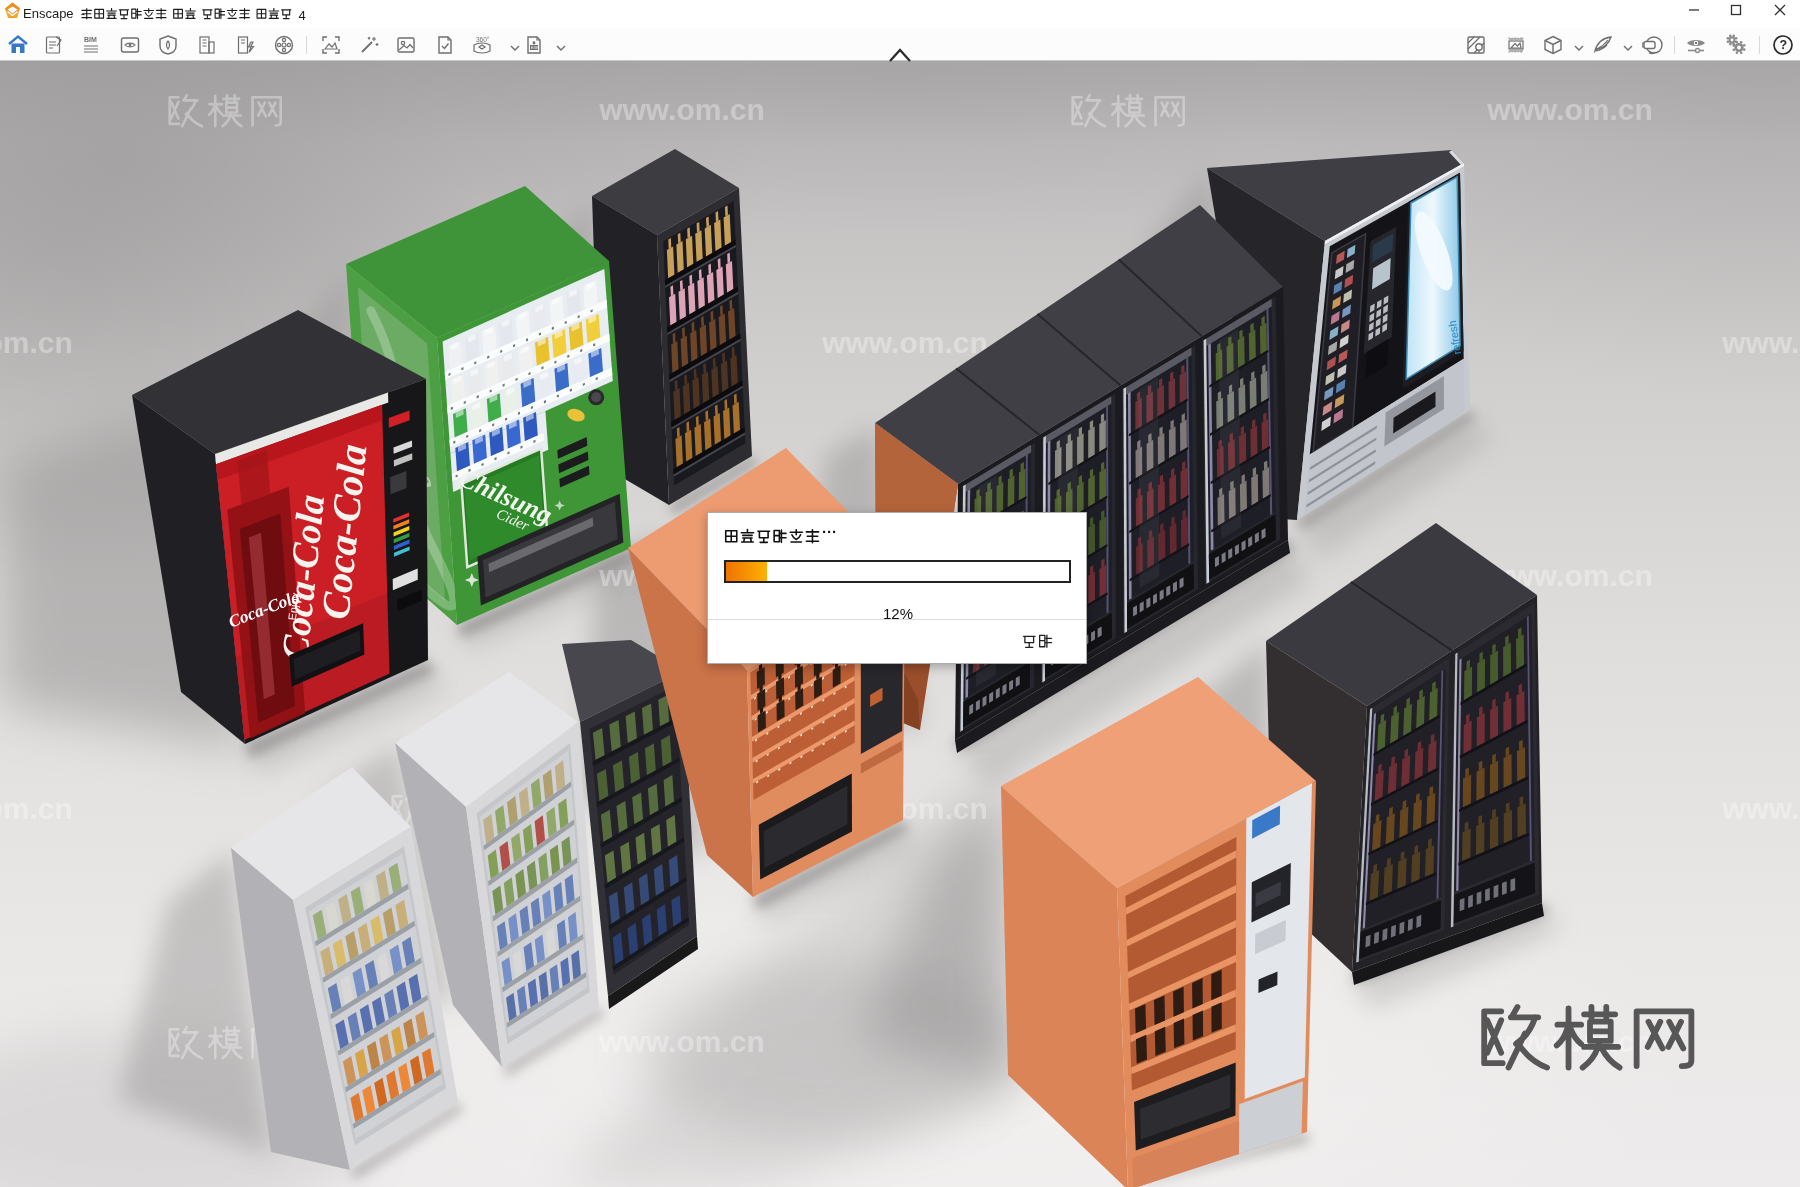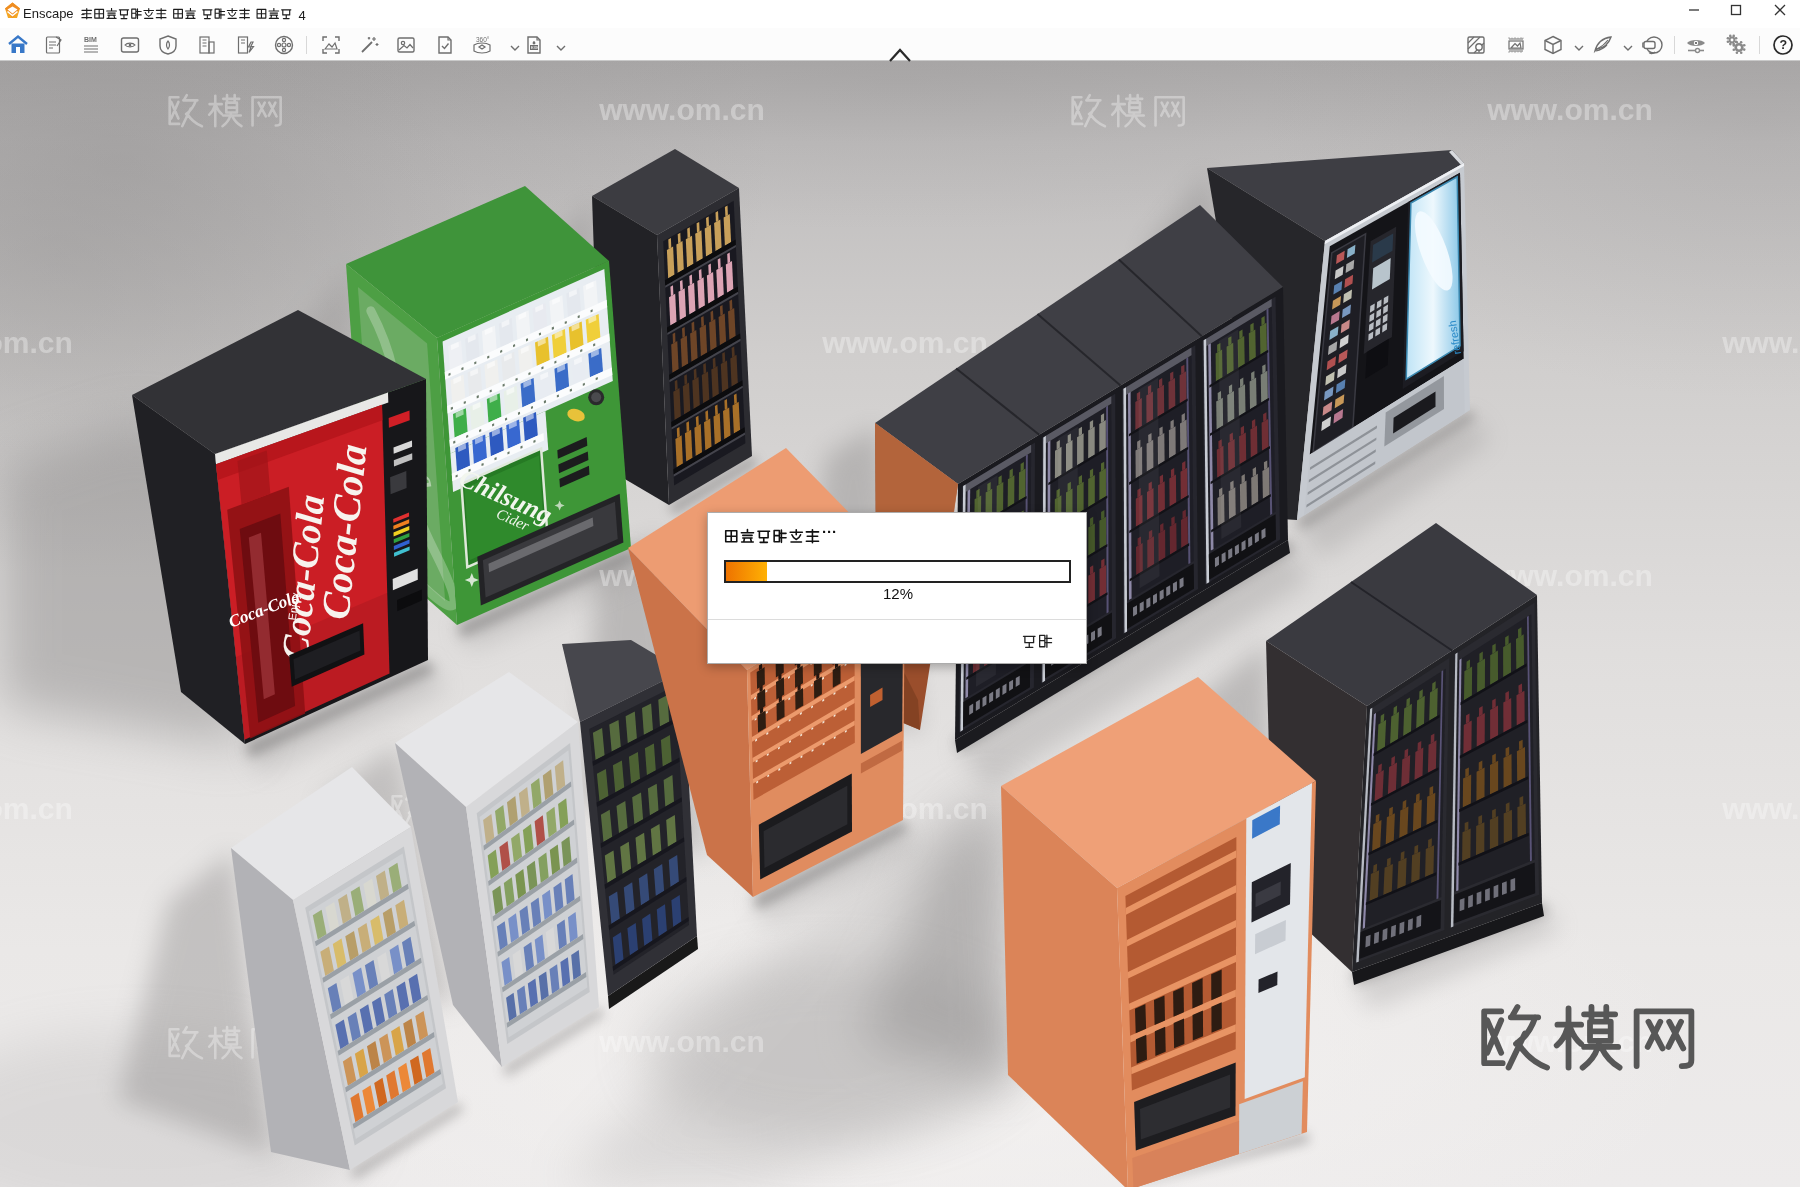--- a/index.html
+++ b/index.html
@@ -3,21 +3,21 @@
 *{margin:0;padding:0;box-sizing:border-box}
 body{width:1800px;height:1187px;overflow:hidden;position:relative;font-family:"Liberation Sans",sans-serif;background:#fff}
 #titlebar{position:absolute;left:0;top:0;width:1800px;height:28px;background:#ffffff;z-index:20}
 #toolbar{position:absolute;left:0;top:28px;width:1800px;height:33px;background:#fcfcfc;border-bottom:1px solid #c9c9c9;z-index:20}
 .ic{position:absolute}
 .sep{position:absolute;top:8px;width:1px;height:18px;background:#d8d8d8}
 #scene{position:absolute;left:0;top:0;z-index:1}
 #dialog{position:absolute;left:707px;top:512px;width:380px;height:152px;background:#fff;border:1px solid #acacac;box-shadow:0 3px 10px rgba(0,0,0,0.28);z-index:30}
 #pbar{position:absolute;left:16px;top:47px;width:347px;height:23px;border:2px solid #222;background:#fff}
 #pfill{position:absolute;left:0;top:0;width:41px;height:19px;background:linear-gradient(to right,#ee7300,#ffb104)}
-#pct{position:absolute;left:0;top:72px;width:380px;text-align:center;font-size:15px;color:#111}
+#pct{position:absolute;left:0;top:92px;width:380px;text-align:center;font-size:15px;color:#111}
 #dsep{position:absolute;left:0;top:106px;width:378px;height:1px;background:#dcdcdc}
 #chev{position:absolute;left:886px;top:46px;z-index:25}
 .wbtn{position:absolute;top:0;z-index:21}
 </style></head>
 <body>
 <div id="scene"><svg width="1800" height="1187" viewBox="0 0 1800 1187" xmlns="http://www.w3.org/2000/svg">
       <defs>
 <linearGradient id="bgv" x1="0" y1="0" x2="0" y2="1">
  <stop offset="0" stop-color="#989696"></stop>
           <stop offset="0.03" stop-color="#a8a6a6"></stop>

